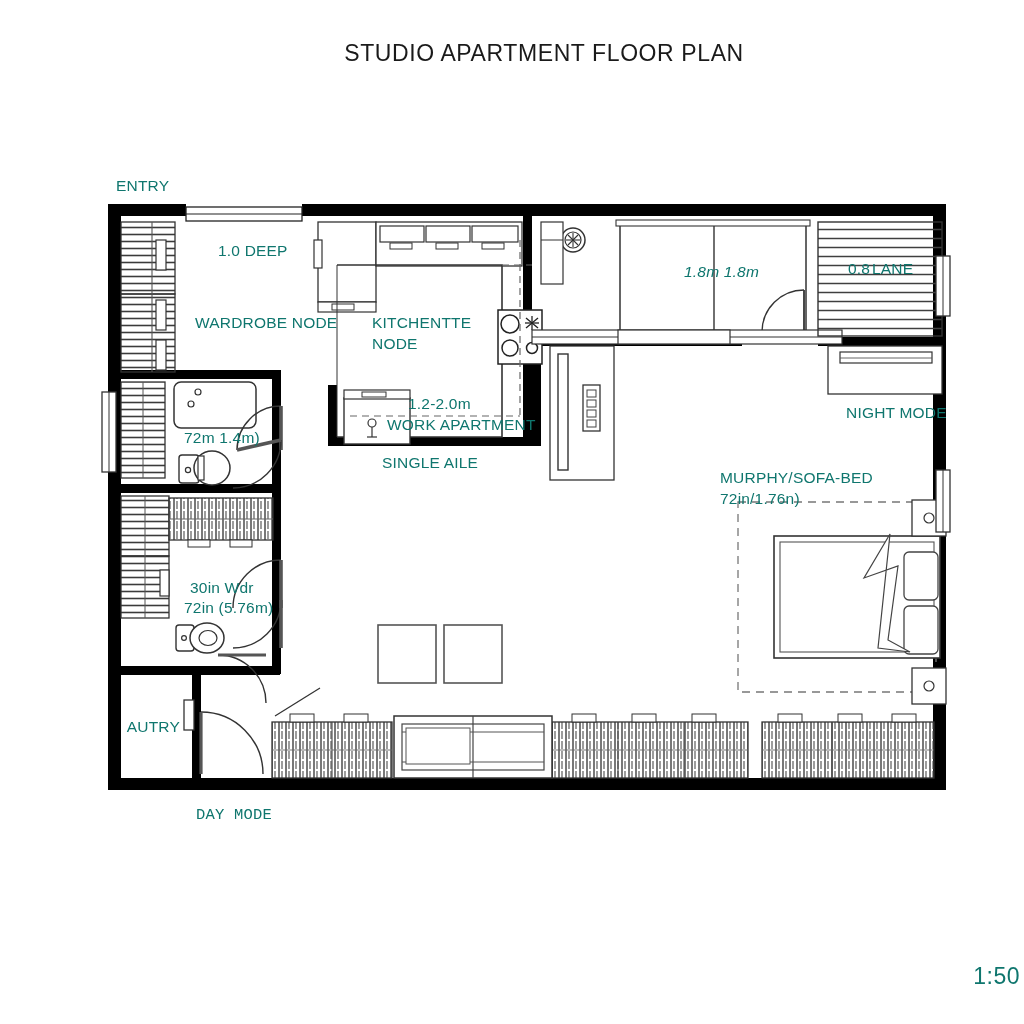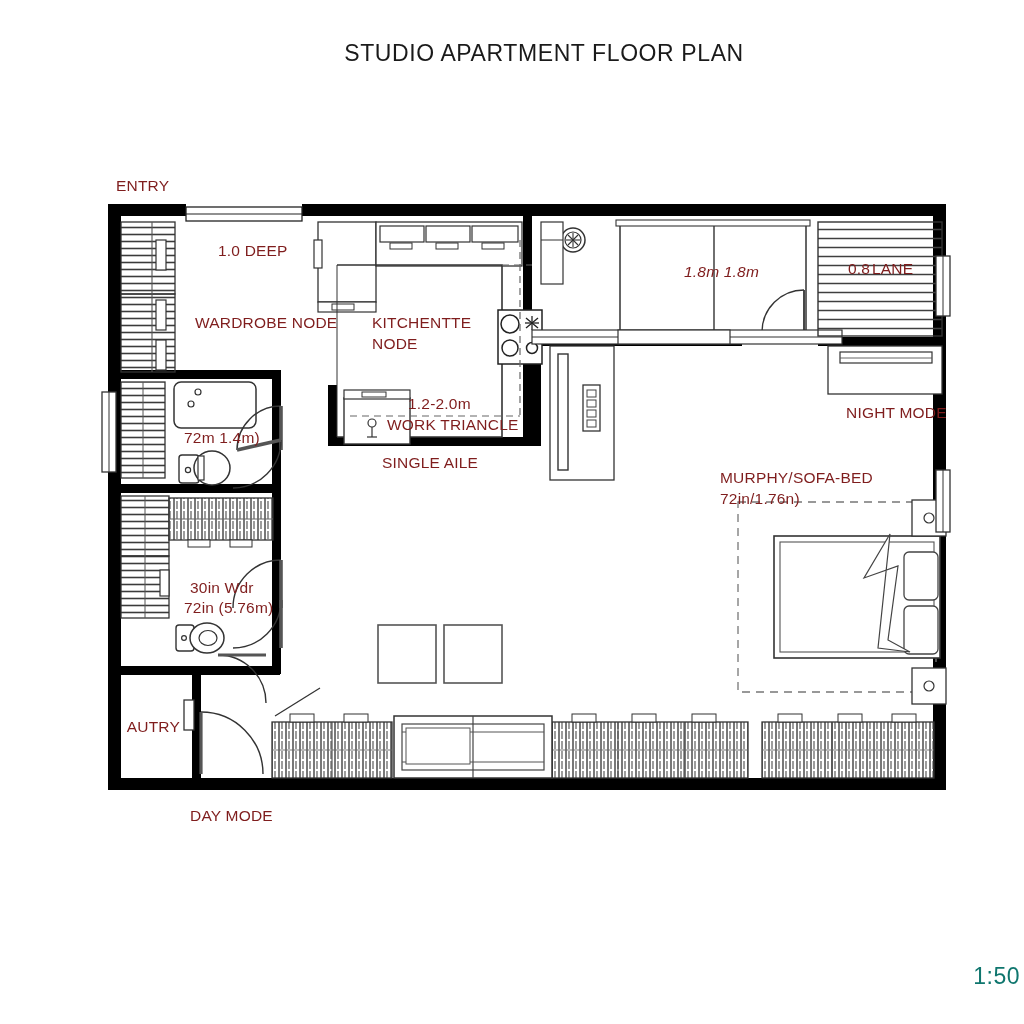--- a/index.html
+++ b/index.html
@@ -46,21 +46,21 @@
     position: absolute;
     left: 0;
     top: 0;
     width: 1024px;
     height: 1024px;
     display: block;
   }
   .lbl {
     position: absolute;
     font-size: 15.5px;
-    color: #7f1d1d;
+    color: #0f766e;
     white-space: nowrap;
     letter-spacing: 0.2px;
     line-height: 1.25;
   }
   .lbl.center { }
   .lbl.clip {
     overflow: hidden;
   }
 </style>
 </head>
@@ -358,21 +358,21 @@
   <div class="lbl" style="left:84px; top:176px;">ENTRY</div>
 
   <div class="lbl" style="left:186px; top:241px;">1.0 DEEP</div>
 
   <div class="lbl" style="left:163px; top:313px;">WARDROBE NODE</div>
 
   <div class="lbl center" style="left:340px; top:313px; width:98px;">KITCHENTTE</div>
   <div class="lbl center" style="left:340px; top:334px; width:98px;">NODE</div>
 
   <div class="lbl" style="left:376px; top:394px;">1.2-2.0m</div>
-  <div class="lbl" style="left:355px; top:415px;">WORK TRIANCLE</div>
+  <div class="lbl" style="left:355px; top:415px;">WORK APARTMENT</div>
 
   <div class="lbl" style="left:350px; top:453px;">SINGLE AILE</div>
 
   <div class="lbl" style="left:152px; top:428px;">72m 1.4m)</div>
 
   <div class="lbl" style="left:158px; top:578px;">30in   Wdr</div>
   <div class="lbl" style="left:152px; top:598px;">72in (5.76m)</div>
 
   <div class="lbl clip" style="left:86px; top:717px; width:62px;text-align:right;">AUTRY</div>
 
@@ -380,17 +380,17 @@
 
   <div class="lbl" style="left:816px; top:259px;">0.8</div>
   <div class="lbl" style="left:840px; top:259px;">LANE</div>
 
   <div class="lbl" style="left:814px; top:403px;">NIGHT MODE</div>
 
   <div class="lbl center" style="left:688px; top:468px; width:196px;">MURPHY/SOFA-BED</div>
   <div class="lbl center" style="left:688px; top:489px; width:196px;">72in/1.76n)</div>
 
 
-  <div class="lbl" style="left:158px; top:806px;">DAY MODE</div>
+  <div class="lbl" style="left:164px; top:806px;font-family:Liberation Mono, monospace;">DAY MODE</div>
 
   <div class="scale-note">1:50</div>
 
 </div>
 
 </body></html>

